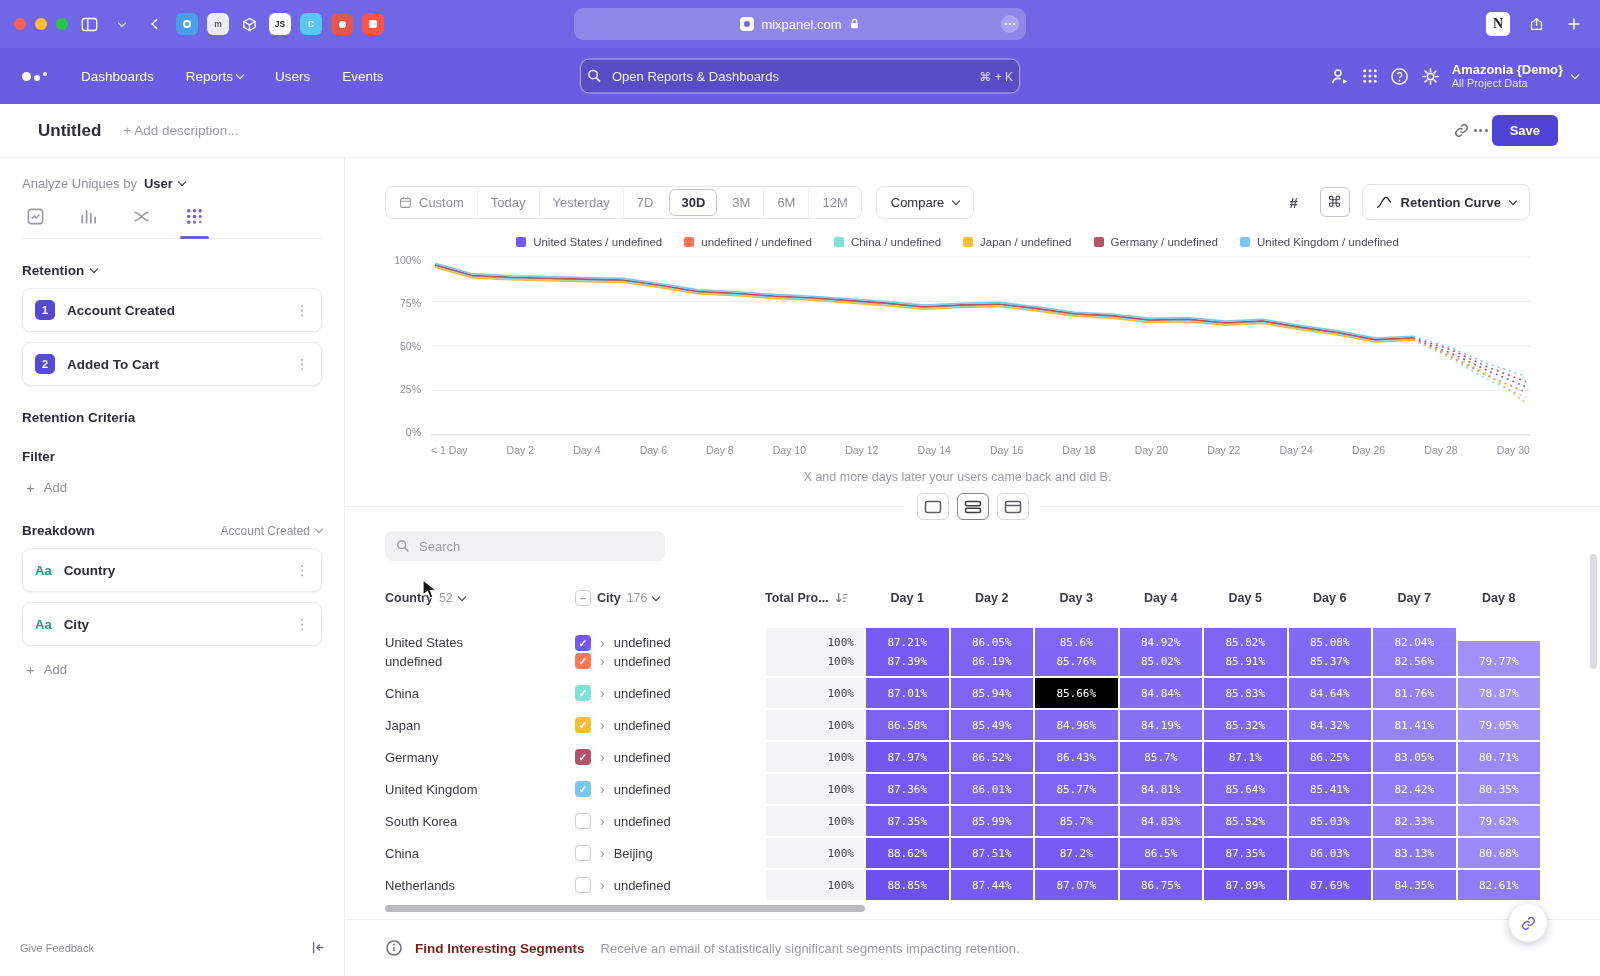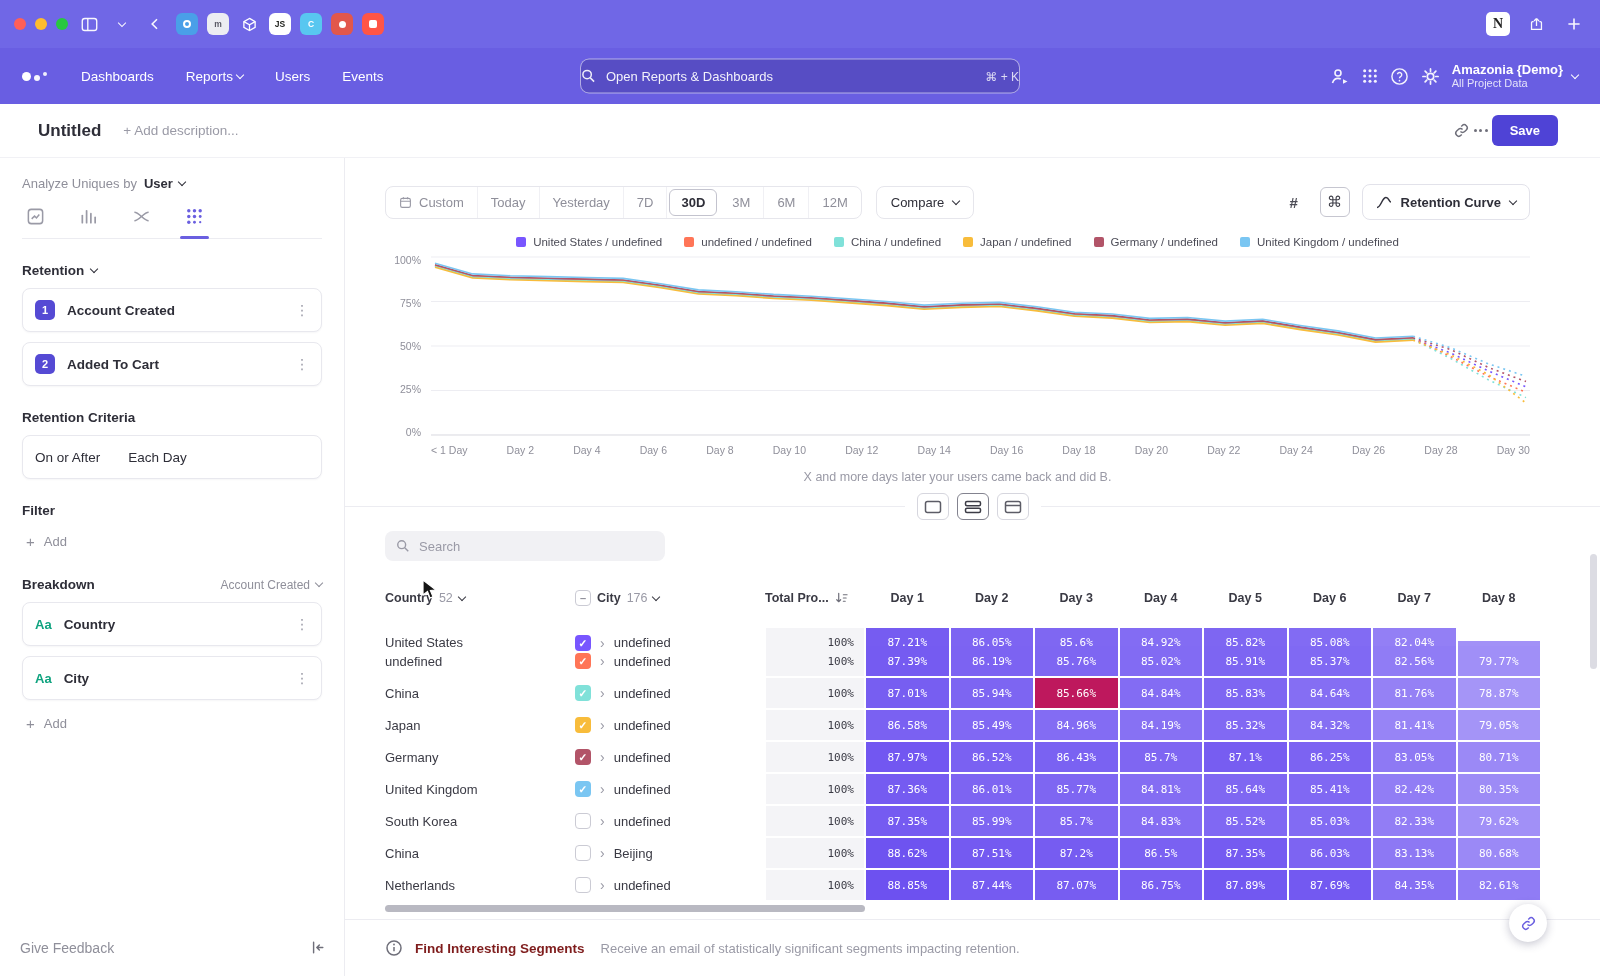--- a/index.html
+++ b/index.html
@@ -21,21 +21,21 @@
   .site-badge i{width:6px;height:6px;border-radius:50%;background:#7067e6;display:block}
   .notion{width:24px;height:24px;border-radius:5px;background:#fff;color:#222;font-family:"Liberation Serif",serif;font-weight:700;font-size:14px;display:flex;align-items:center;justify-content:center}
   
   .app-nav{height:56px;background:#695ee2;display:flex;align-items:center;padding:0 22px;position:relative;color:#fff}
   .mx-logo{display:flex;align-items:flex-end;gap:3px;margin-right:34px}
   .mx-logo .d1{width:9px;height:9px;border-radius:50%;background:#fff}
   .mx-logo .d2{width:6px;height:6px;border-radius:50%;background:#fff;opacity:.95}
   .mx-logo .d3{width:4px;height:4px;border-radius:50%;background:#fff;opacity:.9;margin-bottom:5px}
   .nav-links{display:flex;gap:32px;font-size:13.5px}
   .nav-link{display:flex;align-items:center;gap:4px;cursor:default}
-  .nav-search{position:absolute;left:50%;top:50%;transform:translate(-50%,-50%);width:440px;height:35px;background:rgba(25,16,90,.22);border:1px solid rgba(255,255,255,.55);border-radius:9px;display:flex;align-items:center;padding:0 0;gap:10px;font-size:13px;color:rgba(255,255,255,.92)}
+  .nav-search{position:absolute;left:50%;top:50%;transform:translate(-50%,-50%);width:440px;height:35px;background:rgba(25,16,90,.22);border:1px solid rgba(255,255,255,.55);border-radius:9px;display:flex;align-items:center;padding:0 6px;gap:10px;font-size:13px;color:rgba(255,255,255,.92)}
   .nav-search .sc{margin-left:auto;font-size:12px;color:rgba(255,255,255,.8)}
   .nav-right{margin-left:auto;display:flex;align-items:center;gap:12px}
   .nav-ic{color:rgba(255,255,255,.93);display:flex;align-items:center;justify-content:center}
   .proj{display:flex;align-items:center;gap:9px}
   .proj-name{font-size:13px;font-weight:700;line-height:1.2}
   .proj-scope{font-size:11px;opacity:.82;line-height:1.2}
   
   .chev{display:inline-block;width:6px;height:6px;border-right:1.5px solid currentColor;border-bottom:1.5px solid currentColor;transform:rotate(45deg);margin-top:-3px;flex-shrink:0}
   .kebab{margin-left:auto;color:#9a9aa6;font-size:14px;letter-spacing:0}
   
@@ -108,21 +108,21 @@
   .cb.un,.cb.ind{border:1.5px solid #cbcbd4;background:#fff}
   .cb.ind{color:#8f8f9a;font-size:11px}
   .row-chev{color:#9a9aa6;font-size:14px;line-height:1}
   .total-cell{height:30px;margin:1px;background:#f4f4f7;display:flex;align-items:center;justify-content:flex-end;padding-right:10px;font-family:"DejaVu Sans Mono",monospace;font-size:11px;color:#3a3a44}
   .day-cell{height:30px;margin:1px;display:flex;align-items:center;justify-content:center;font-family:"DejaVu Sans Mono",monospace;font-size:11px;color:#fff}
   .hscroll{margin-top:4px;width:480px;height:7px;border-radius:4px;background:#b9b9c2}
   .vscroll{position:absolute;right:3px;top:396px;width:7px;height:115px;border-radius:4px;background:#dcdce3}
   
   .footer{height:57px;display:flex}
   .footer-left{width:345px;flex-shrink:0;border-right:1px solid #ececf1;display:flex;align-items:center;justify-content:space-between;padding:0 18px 0 20px}
-  .gf{font-size:14px;color:#8f8f9a}
+  .gf{font-size:11px;color:#8f8f9a}
   .footer-main{flex:1;border-top:1px solid #ececf1;display:flex;align-items:center;padding-left:40px;gap:12px}
   .fi-title{font-size:13.5px;font-weight:700;color:#7f1d1d}
   .fi-sub{font-size:13px;color:#9a9aa6;margin-left:4px}
   .float-link{position:absolute;right:53px;bottom:34px;width:38px;height:38px;border-radius:50%;background:#fff;box-shadow:0 2px 10px rgba(40,40,80,.28);display:flex;align-items:center;justify-content:center;color:#6a5fe0}
   .cursor{position:absolute;left:422px;top:579px;z-index:60;pointer-events:none}
 </style>
 </head>
 <body>
 
 <div class="chrome">
@@ -154,20 +154,35 @@
           <path d="M2 5l6 3.3L14 5M8 8.3v6"></path>
         </svg>
     </span>
     <span class="ext" style="background:#fff;color:#23241f">JS</span>
     <span class="ext" style="background:#58c7f0;color:#fff">C</span>
     <span class="ext" style="background:#e2574c">
         <i style="width:7px;height:7px;border-radius:50%;background:#fff"></i>
       </span>
     <span class="ext" style="background:#ff5546">
         <i style="width:8px;height:8px;border-radius:2px;background:#fff"></i>
+      </span>
+  </div>
+  <div class="url-pill">
+    <span class="site-badge">
+        <i></i>
+      </span>
+    <span>mixpanel.com</span>
+    <svg width="11" height="12" viewBox="0 0 24 26" fill="none" stroke="#fff" stroke-width="2.4">
+        <path d="M7 11V8a5 5 0 0 1 10 0v3"></path>
+        <rect x="4.5" y="11" width="15" height="11" rx="2.5" fill="#fff" stroke="none"></rect>
+      </svg>
+    <span class="url-more">
+        <i class="dotm"></i>
+        <i class="dotm"></i>
+        <i class="dotm"></i>
       </span>
   </div>
   <div class="c-right">
     <span class="notion">N</span>
     <span class="chrome-ic">
       <svg width="17" height="17" viewBox="0 0 24 24" fill="none" stroke="currentColor" stroke-width="1.8">
           <path d="M8 8H6.5A1.5 1.5 0 0 0 5 9.5V19h14V9.5A1.5 1.5 0 0 0 17.5 8H16"></path>
           <path d="M12 14V3.5M12 3.5 8.5 7M12 3.5 15.5 7"></path>
         </svg>
     </span>
@@ -332,24 +347,20 @@
       <span class="card-label">Account Created</span>
       <span class="kebab">⋮</span>
     </div>
     <div class="card">
       <span class="step-badge">2</span>
       <span class="card-label">Added To Cart</span>
       <span class="kebab">⋮</span>
     </div>
 
     <div class="sec-label">Retention Criteria</div>
-    <div class="card">
-      <span class="crit-a">On or After</span>
-      <span class="crit-a">Each Day</span>
-    </div>
 
     <div class="sec-label">Filter</div>
     <div class="add-row">
         <span class="plus">+</span>
         <span>Add</span>
       </div>
 
     <div class="bd-head">
       <span class="sec-label" style="margin-top:0">Breakdown</span>
       <span class="bd-scope">
@@ -593,21 +604,21 @@
           <div class="t-grid t-row">
             <div class="country-cell">China</div>
             <div class="city-cell">
               <span class="cb ck" style="background: rgb(128, 225, 217);">✓</span>
               <span class="row-chev">›</span>
               <span>undefined</span>
             </div>
             <div class="total-cell">100%</div>
             <div class="day-cell" style="background: rgb(119, 94, 241);">87.01%</div>
             <div class="day-cell" style="background: rgb(125, 101, 242);">85.94%</div>
-            <div class="day-cell" style="background: #be185d;">85.66%</div>
+            <div class="day-cell" style="background: #000000;">85.66%</div>
             <div class="day-cell" style="background: rgb(131, 108, 243);">84.84%</div>
             <div class="day-cell" style="background: rgb(126, 102, 242);">85.83%</div>
             <div class="day-cell" style="background: rgb(133, 110, 243);">84.64%</div>
             <div class="day-cell" style="background: rgb(149, 129, 245);">81.76%</div>
             <div class="day-cell" style="background: rgb(165, 149, 247);">78.87%</div>
           </div>
           <div class="t-grid t-row">
             <div class="country-cell">Japan</div>
             <div class="city-cell">
               <span class="cb ck" style="background: rgb(248, 188, 59);">✓</span>

